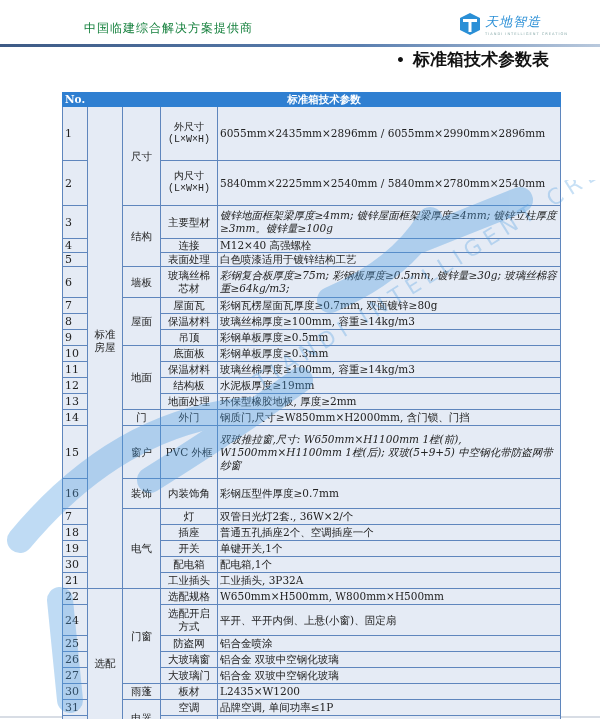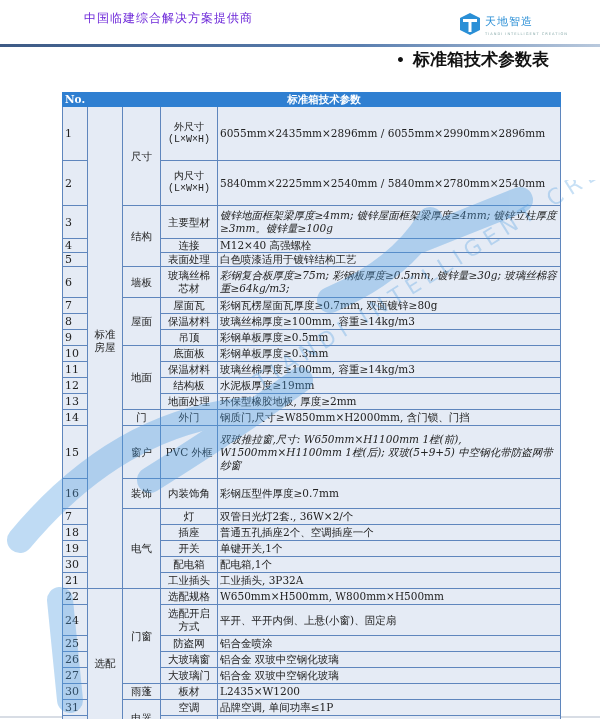--- a/index.html
+++ b/index.html
@@ -3,37 +3,37 @@
 <meta charset="utf-8">
 <style>
   html, body { margin: 0; padding: 0; }
   body {
     width: 600px; height: 719px; position: relative; overflow: hidden;
     background: #ffffff;
     font-family: "DejaVu Serif", "Liberation Serif", serif;
     color: #222;
   }
   .header-tag {
-    position: absolute; left: 84px; top: 10px;
-    font-size: 12px; color: #6d28d9; letter-spacing: 1px;
+    position: absolute; left: 84px; top: 20px;
+    font-size: 12px; color: #15803d; letter-spacing: 1px;
     font-family: "DejaVu Serif", serif;
   }
   .header-line {
     position: absolute; left: 0; top: 44px; width: 600px; height: 3px;
     background: linear-gradient(to right, #3d5a85 0%, #5a7fb0 60%, #b9c9dd 100%);
   }
   .logo {
     position: absolute; left: 460px; top: 9px; width: 130px; height: 30px;
     display: flex; align-items: center;
   }
   .logo-mark {
     width: 20px; height: 22px; position: relative; margin-right: 5px;
   }
   .logo-text { display: flex; flex-direction: column; }
-  .logo-name { font-family: "DejaVu Sans", sans-serif; font-size: 11px; color: #2a8fd6; letter-spacing: 1px; line-height: 18px; }
+  .logo-name { font-family: "DejaVu Sans", sans-serif; font-size: 13px; color: #2a8fd6; letter-spacing: 1px; line-height: 18px; font-style: italic; }
   .logo-sub { font-family: "DejaVu Sans", sans-serif; font-size: 3.6px; color: #8aa; letter-spacing: 1px; margin-top: 1px; white-space: nowrap; }
   .page-title {
     position: absolute; left: 396px; top: 48px;
     font-family: "DejaVu Sans", sans-serif; font-weight: bold; font-size: 17px; color: #111;
   }
   .page-title .bullet { margin-right: 8px; font-size: 14px; }
 
   .watermark { position: absolute; left: 0; top: 180px; width: 600px; height: 540px; pointer-events: none; z-index: 3; }
 
   table.spec {

